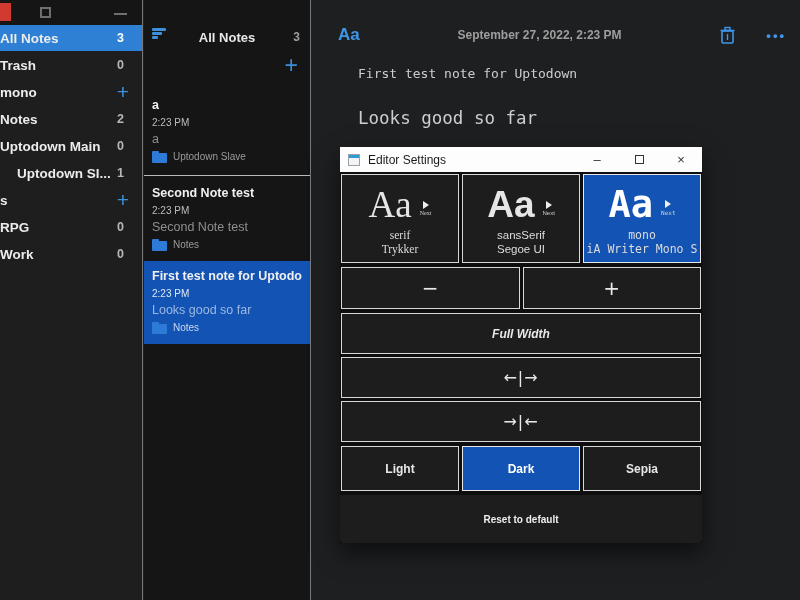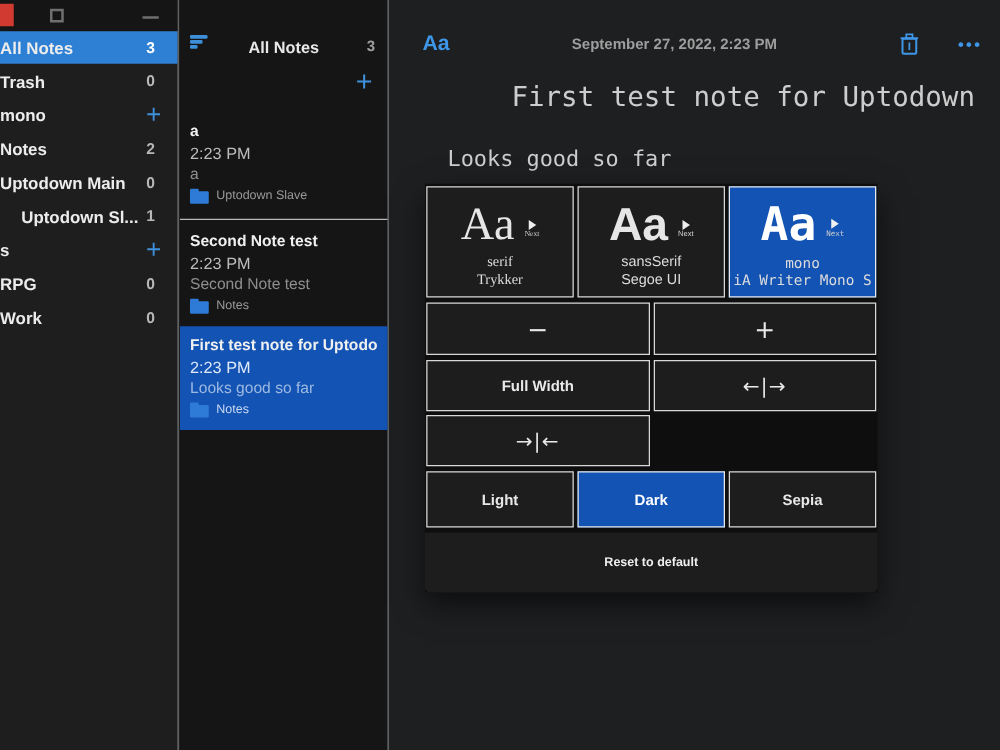--- a/index.html
+++ b/index.html
@@ -38,59 +38,59 @@
   .search-box input { background:transparent; border:none; outline:none; color:#cfcfcf; width:84px;
                       font-size:12.5px; font-family:inherit; }
   .search-box input::placeholder { color:#9a9a9a; }
   .mag-icon { width:12px; height:12px; margin-right:5px; flex:none; }
   .np-add { position:absolute; right:12px; top:-2px; color:#3d8fd9; font-size:23px; font-weight:normal; }
 
   .note-item { position:relative; padding:7px 8px 8px 8px; }
   .note-item.sel { background:#1353b4; }
   .ni-title { color:#f0f0f0; font-size:12.5px; font-weight:bold; line-height:17px;
               white-space:nowrap; overflow:hidden; }
-  .ni-time  { color:#bdbdbd; font-size:13px; line-height:17px; }
+  .ni-time  { color:#bdbdbd; font-size:10px; line-height:17px; }
   .ni-prev  { color:#8f8f8f; font-size:12.5px; line-height:17px; }
   .ni-folder{ display:flex; align-items:center; line-height:17px; }
   .ni-folder .fname { color:#9a9a9a; font-size:10px; margin-left:6px; }
   .note-item.sel .ni-time { color:#dfe9f8; }
   .note-item.sel .ni-prev { color:#9db9e2; }
   .note-item.sel .fname   { color:#c6d8f2; }
   .folder-icon { width:15px; height:12px; position:relative; flex:none; }
   .folder-icon:before { content:""; position:absolute; left:0; top:0; width:7px; height:4px; background:#2d7bd6; border-radius:1px; }
   .folder-icon:after  { content:""; position:absolute; left:0; top:2px; width:15px; height:10px; background:#2d7bd6; border-radius:1px; }
   .note-divider { height:1px; background:#b9b9b9; margin:2px 0; }
 
   
   .editor { position:absolute; left:312px; top:0; width:488px; height:600px; background:#1e1f21; }
   .ed-toolbar { display:flex; align-items:center; height:30px; margin-top:20px; padding:0 14px 0 26px; }
   .ed-aa { color:#3e96e8; font-size:17px; font-weight:bold; }
   .ed-date { flex:1; text-align:center; color:#9e9e9e; font-size:12px; font-weight:bold; }
   .ed-trash { width:17px; height:18px; margin-right:30px; }
   .ed-dots { color:#3e96e8; font-size:13px; letter-spacing:2px; font-weight:bold; }
   .ed-body { padding:14px 20px 0 46px; font-family:"DejaVu Sans Mono",monospace; color:#cdcdcd; }
-  .ed-line1 { font-size:22px; margin-top:2px;text-align:right; }
+  .ed-line1 { font-size:13px; margin-top:2px; }
   .ed-line2 { font-size:17.5px; margin-top:27px; }
 
   
   .dialog { position:absolute; left:340px; top:147px; width:362px; background:#0e0e0e;
             box-shadow:0 10px 22px rgba(0,0,0,0.55); }
   .dlg-titlebar { height:25px; background:#fdfdfd; display:flex; align-items:center; padding-left:8px; }
   .dlg-icon { width:12px; height:12px; border:1px solid #9aa0a6; background:#f2f4f5; position:relative; margin-right:8px; }
   .dlg-icon:before { content:""; position:absolute; left:0; top:0; width:10px; height:3px; background:#2e9bd6; }
   .dlg-title { color:#1a1a1a; font-size:12px; }
   .dlg-ctrls { margin-left:auto; display:flex; align-items:center; height:100%; }
   .dlg-ctrl { width:42px; height:100%; display:flex; align-items:center; justify-content:center;
               color:#333; font-size:13px; }
   .dlg-max-glyph { width:9px; height:9px; border:1px solid #333; }
 
   .dlg-grid { display:grid; gap:3px; padding:2px 1px; }
   .fonts-row { grid-template-columns:1fr 1fr 1fr; }
   .size-row  { grid-template-columns:1fr 1fr; }
-  .width-row { grid-template-columns:1fr 1fr; }
+  .width-row { grid-template-columns:1fr;font-style:italic; }
   .theme-row { grid-template-columns:1fr 1fr 1fr; }
   .dlg-btn { background:#1d1d1e; border:1px solid #d8d8d8; color:#e8e8e8;
              display:flex; align-items:center; justify-content:center; }
   .dlg-btn.sel { background:#1353b4; border-color:#e8e8e8; color:#fff; }
 
   .font-card { height:89px; flex-direction:column; justify-content:flex-start; position:relative; }
   .fc-sample-wrap { display:flex; align-items:center; margin-top:8px; height:44px; }
   .fc-sample { font-size:37px; color:#e6e6e6; line-height:40px; }
   .font-card.sel .fc-sample { color:#fff; }
   .fc-next { display:flex; flex-direction:column; align-items:center; margin-left:8px; margin-top:6px; }
@@ -218,20 +218,31 @@
       </svg>
       <div class="ed-dots">•••</div>
     </div>
     <div class="ed-body">
       <div class="ed-line1">First test note for Uptodown</div>
       <div class="ed-line2">Looks good so far</div>
     </div>
   </div>
 
   <div class="dialog">
+    <div class="dlg-titlebar">
+      <div class="dlg-icon"></div>
+      <div class="dlg-title">Editor Settings</div>
+      <div class="dlg-ctrls">
+        <div class="dlg-ctrl">–</div>
+        <div class="dlg-ctrl">
+            <span class="dlg-max-glyph"></span>
+          </div>
+        <div class="dlg-ctrl">×</div>
+      </div>
+    </div>
 
     <div class="dlg-grid fonts-row">
       <div class="dlg-btn font-card serif">
         <div class="fc-sample-wrap">
           <span class="fc-sample">Aa</span>
           <span class="fc-next">
             <span class="fc-next-arrow"></span>
             <span class="fc-next-label">Next</span>
           </span>
         </div>

